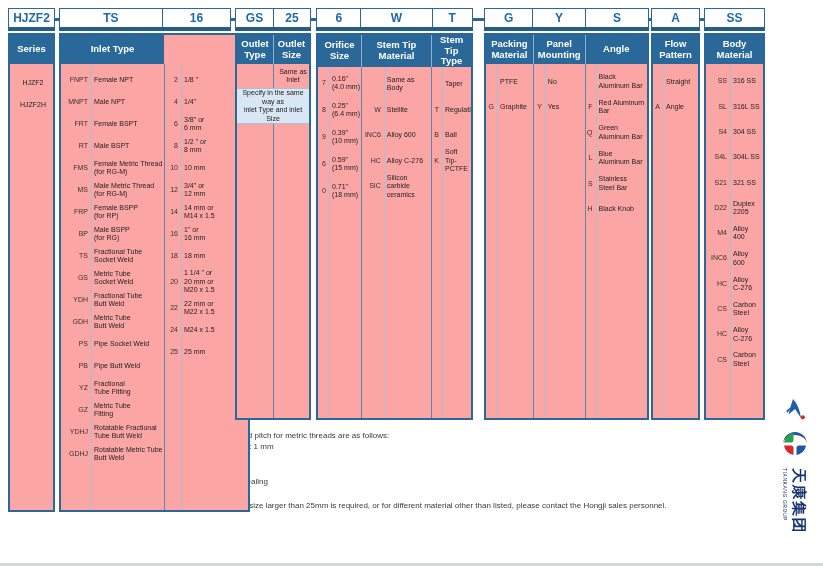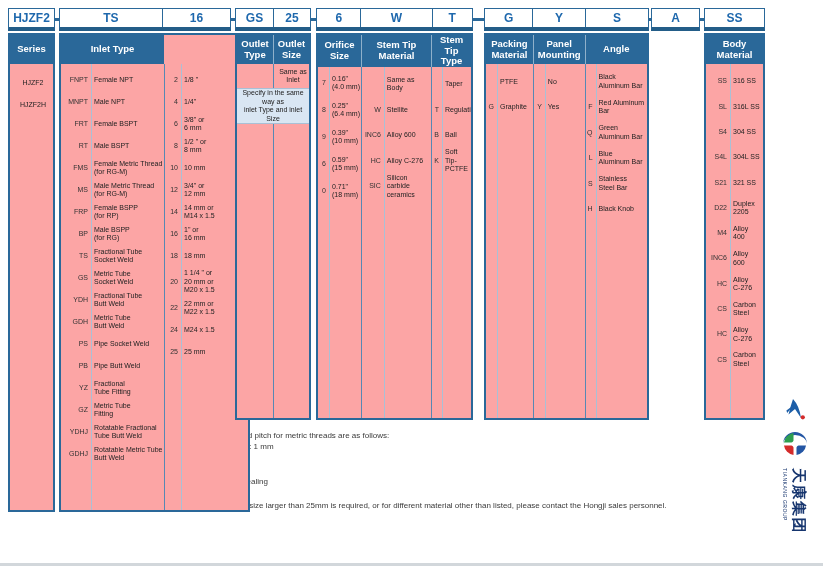--- a/index.html
+++ b/index.html
@@ -454,20 +454,39 @@
           <div class="row" style="height: 25.5px;">
             <div class="cell-code" style="width: 10px;">H</div>
             <div class="cell-label">Black Knob</div>
           </div>
         </div>
       </div>
     </div>
     <div class="code-box" style="left: 651px; width: 49px;">
       <div class="code-cell" style="width: 49px;">A</div>
     </div>
+    <div class="group" style="left: 651px; width: 49px; height: 387px;">
+      <div class="hdr-row">
+        <div class="hdr-cell" style="width: 49px;">Flow
+Pattern</div>
+      </div>
+      <div class="body-row">
+        <div class="body-col" style="width: 49px; padding-top: 5px;">
+          <div class="code-divider" style="left: 10px;"></div>
+          <div class="row" style="height: 25.5px;">
+            <div class="cell-code" style="width: 10px;"></div>
+            <div class="cell-label">Straight</div>
+          </div>
+          <div class="row" style="height: 25.5px;">
+            <div class="cell-code" style="width: 10px;">A</div>
+            <div class="cell-label">Angle</div>
+          </div>
+        </div>
+      </div>
+    </div>
     <div class="code-box" style="left: 704px; width: 61px;">
       <div class="code-cell" style="width: 61px;">SS</div>
     </div>
     <div class="group" style="left: 704px; width: 61px; height: 387px;">
       <div class="hdr-row">
         <div class="hdr-cell" style="width: 61px;">Body
 Material</div>
       </div>
       <div class="body-row">
         <div class="body-col" style="width: 61px; padding-top: 5px;">

